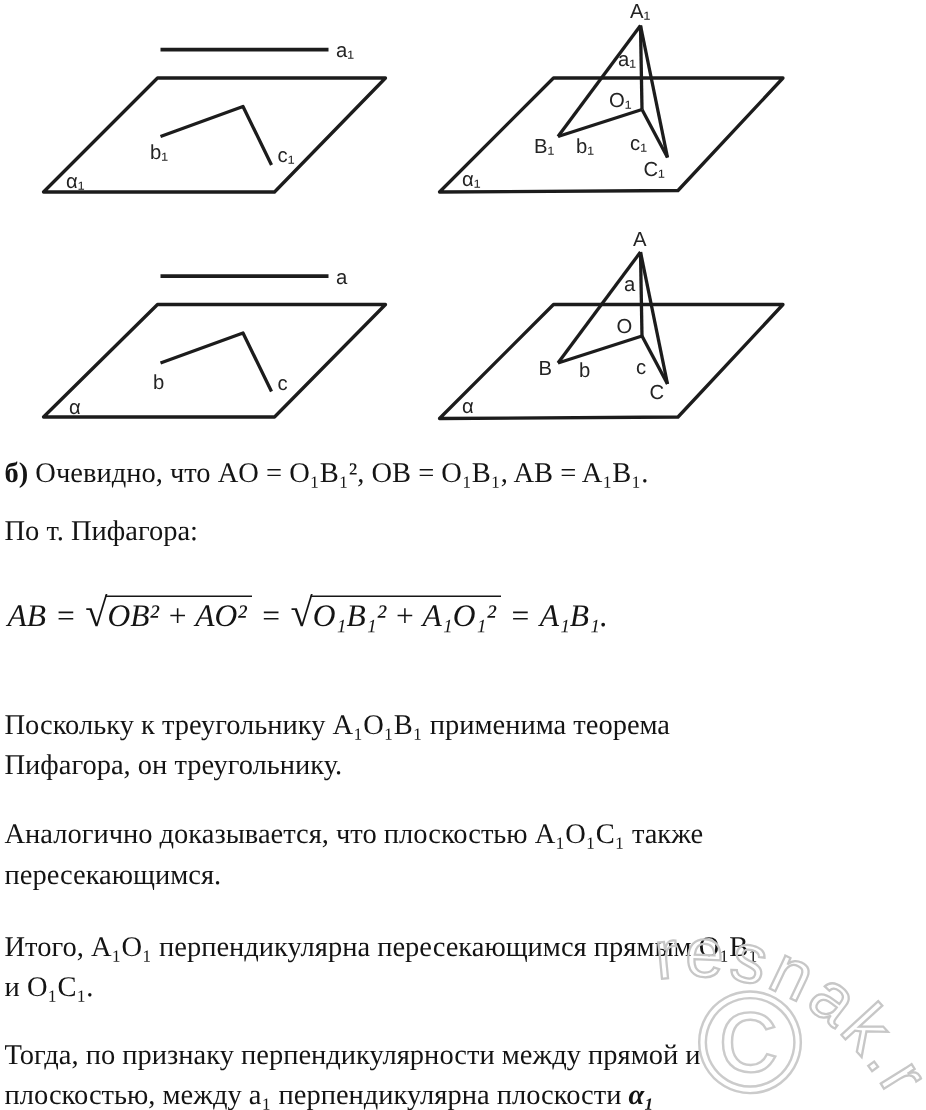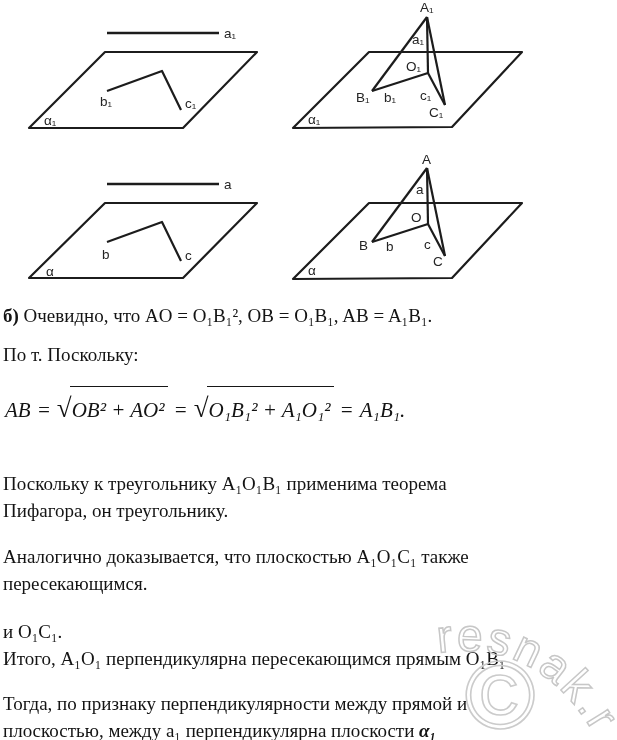--- a/index.html
+++ b/index.html
@@ -22,21 +22,21 @@
   .p-perp{margin-top:21px !important;}
   .p-concl{margin-top:18px !important;}
   .bold{font-weight:bold;}
   .formula{
     margin:20px 0 0 2px;
     font-style:italic;font-size:21px;line-height:40px;white-space:nowrap;
   }
   .formula .gap{display:inline-block;width:6px;}
   .rad{white-space:nowrap;}
   .rsign{font-style:normal;font-size:27px;}
-  .vinc{border-top:1.8px solid #161616;padding:11px 3px 0 2px;margin-left:-2px;}
+  .vinc{border-top:1.8px solid #161616;padding:0 3px 0 2px;margin-left:-2px;}
   .alpha-end{font-style:italic;font-weight:bold;}
   .watermark{position:absolute;left:0;top:0;pointer-events:none;z-index:6;}
   .wm-text{
     font-family:"Liberation Sans","DejaVu Sans",sans-serif;
     font-size:46px;letter-spacing:3px;
     fill:none;stroke:#c7c7c7;stroke-width:1.5;
   }
   .wm-copy{
     font-family:"Liberation Sans","DejaVu Sans",sans-serif;
     font-size:96px;fill:none;stroke:#cbcbcb;stroke-width:1.6;
@@ -99,37 +99,37 @@
     <text class="fig-label" x="424" y="249">c</text>
     <text class="fig-label" x="433" y="266">C</text>
     <text class="fig-label" x="308" y="275">α</text>
   </g>
 </svg>
 
 <div class="text-block">
 
   <p><span class="bold">б)</span> <span>Очевидно, что AO = O₁B₁², OB = O₁B₁, AB = A₁B₁.</span></p>
 
-  <p class="p-intro">По т. Поскольку:</p>
+  <p class="p-intro">По т. Пифагора:</p>
 
   <div class="formula"><span>AB</span><span class="gap"></span><span>=</span><span class="gap"></span><span class="rad"><span class="rsign">√</span><span class="vinc">OB² + AO²</span></span><span class="gap"></span><span>=</span><span class="gap"></span><span class="rad"><span class="rsign">√</span><span class="vinc">O₁B₁² + A₁O₁²</span></span><span class="gap"></span><span>=</span><span class="gap"></span><span>A₁B₁.</span></div>
 
   <p class="p-tri-b">
     <span style="display:block">Поскольку к треугольнику A₁O₁B₁ применима теорема</span>
     <span style="display:block">Пифагора, он треугольнику.</span>
   </p>
 
   <p class="p-tri-c">
     <span style="display:block">Аналогично доказывается, что плоскостью A₁O₁C₁ также</span>
     <span style="display:block">пересекающимся.</span>
   </p>
 
   <p class="p-perp">
+    <span style="display:block">Итого, A₁O₁ перпендикулярна пересекающимся прямым O₁B₁</span>
     <span style="display:block">и O₁C₁.</span>
-    <span style="display:block">Итого, A₁O₁ перпендикулярна пересекающимся прямым O₁B₁</span>
   </p>
 
   <p class="p-concl">
     <span style="display:block">Тогда, по признаку перпендикулярности между прямой и</span>
     <span style="display:block"><span>плоскостью, между a₁ перпендикулярна плоскости </span><span class="alpha-end">α₁</span></span>
   </p>
 
 </div>
 
 <svg class="watermark" width="617" height="740" viewBox="0 0 617 740">

